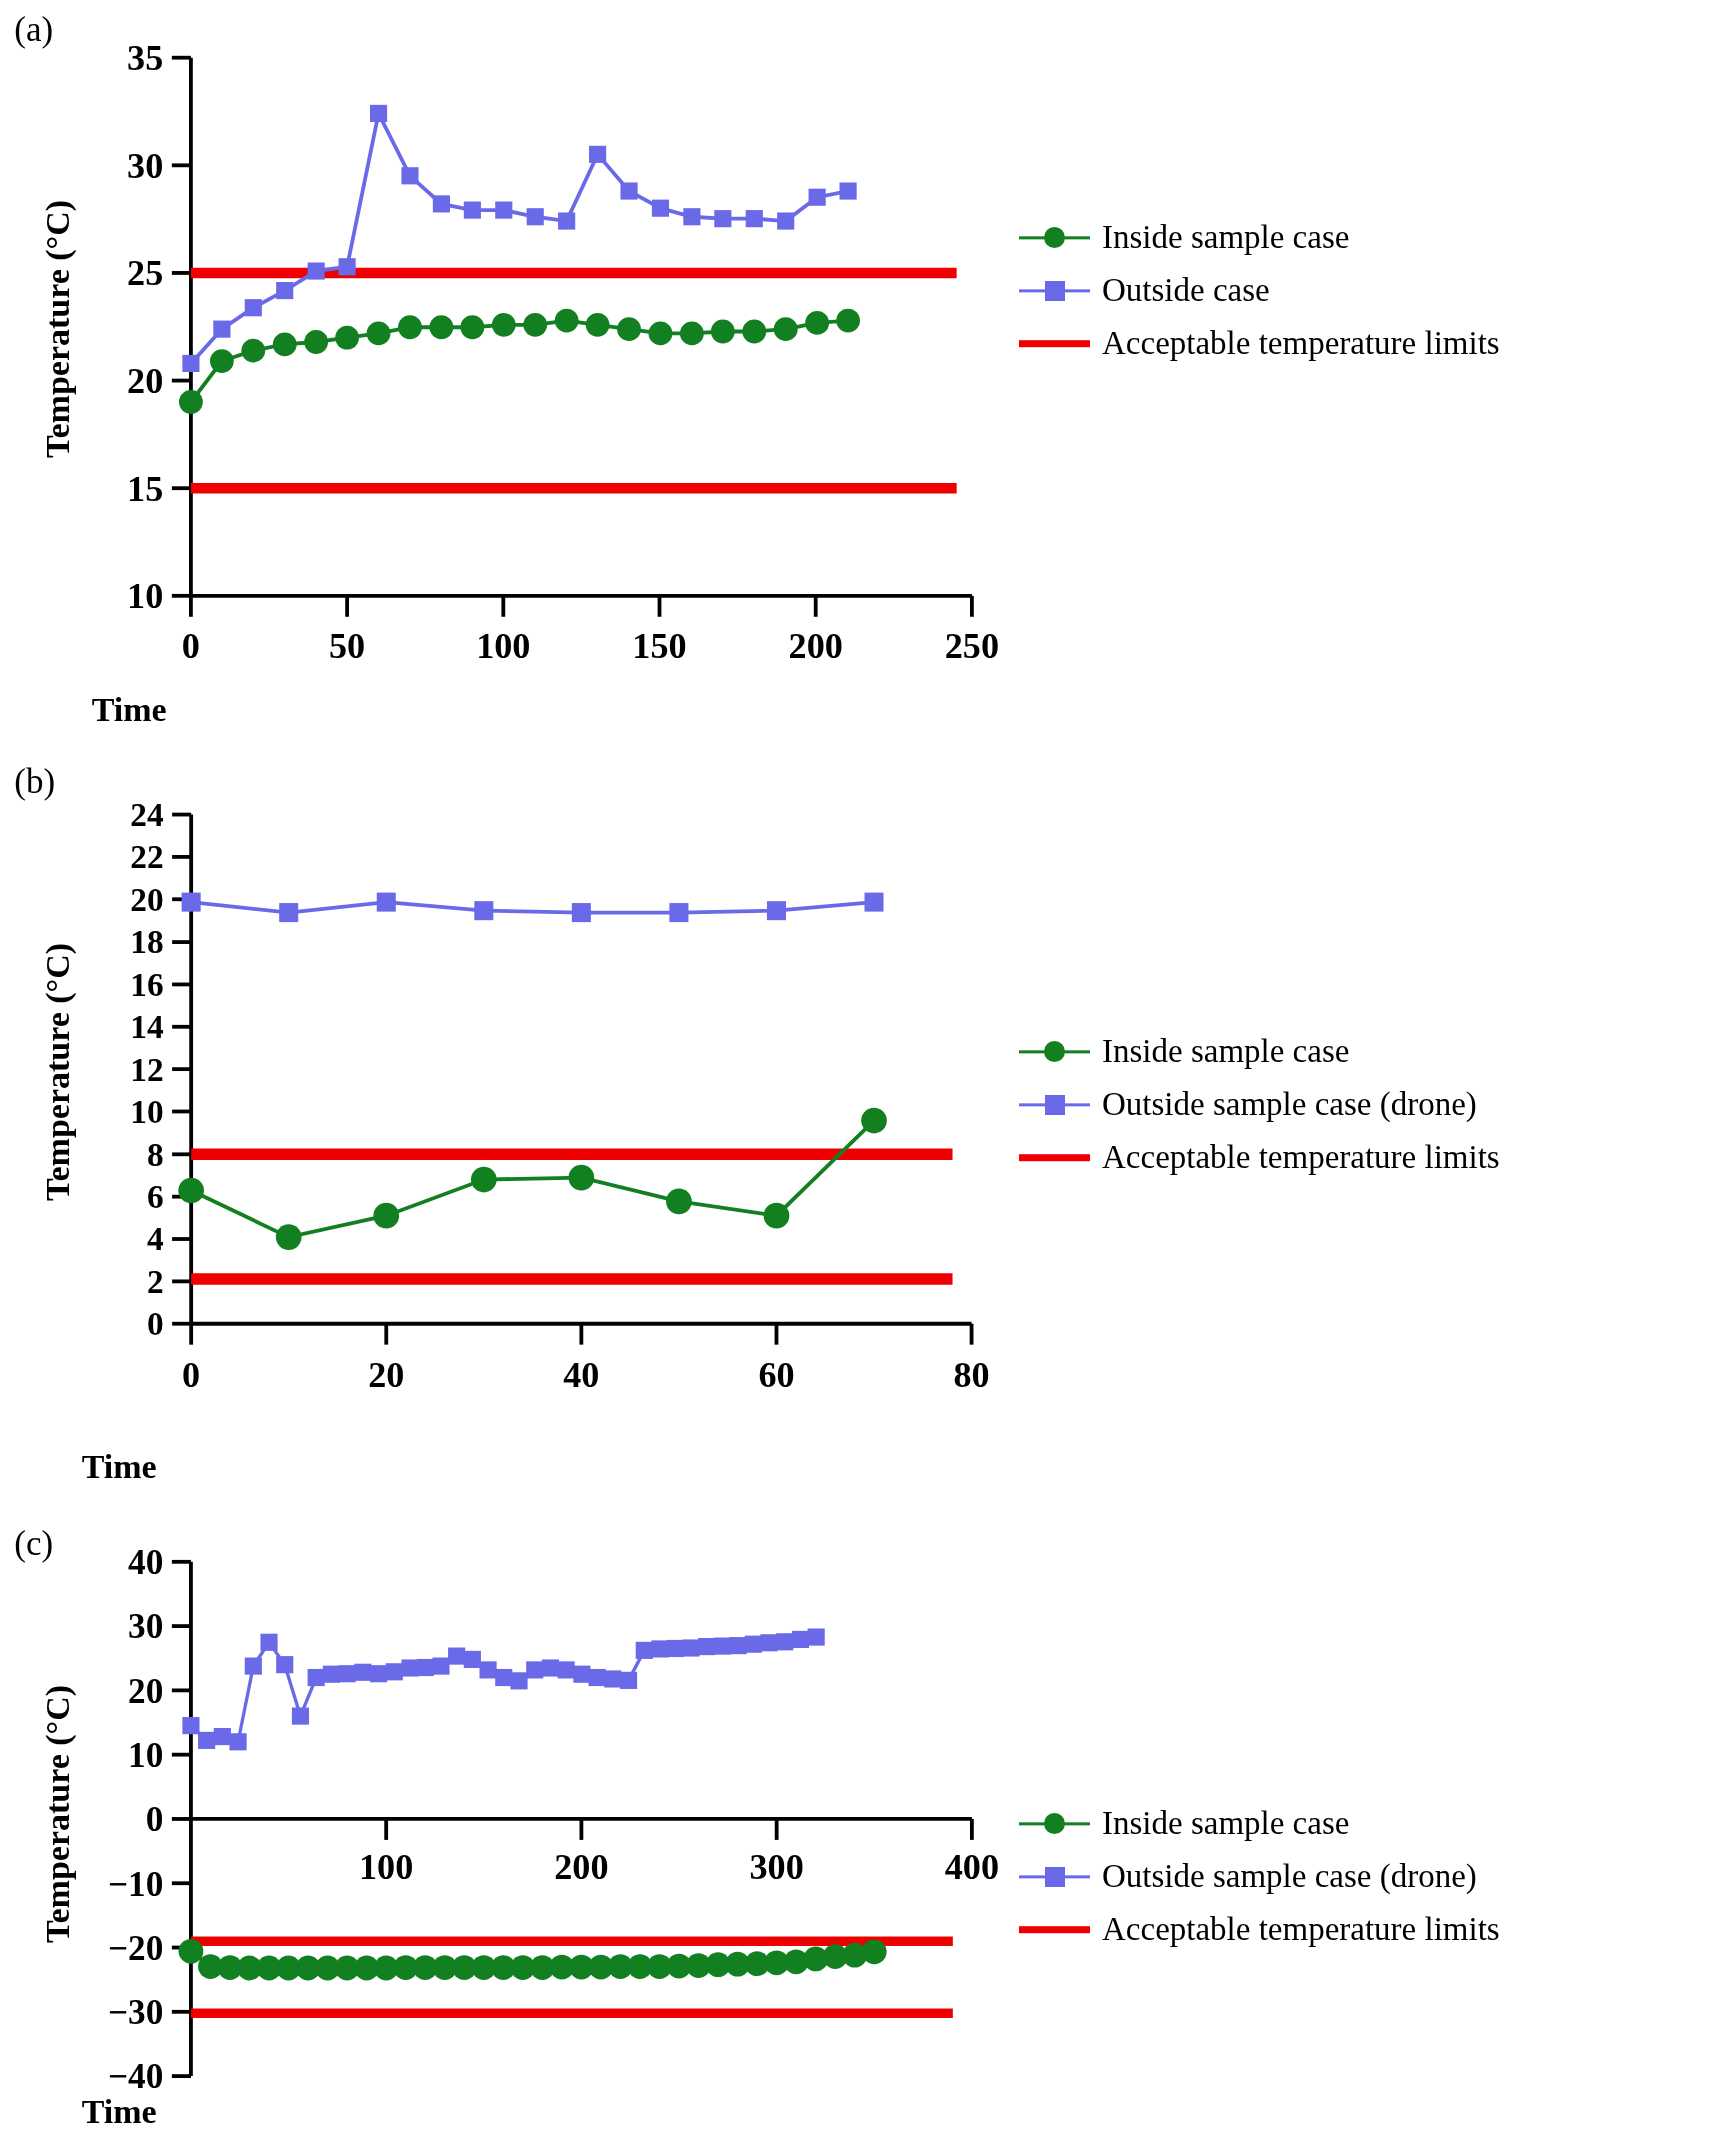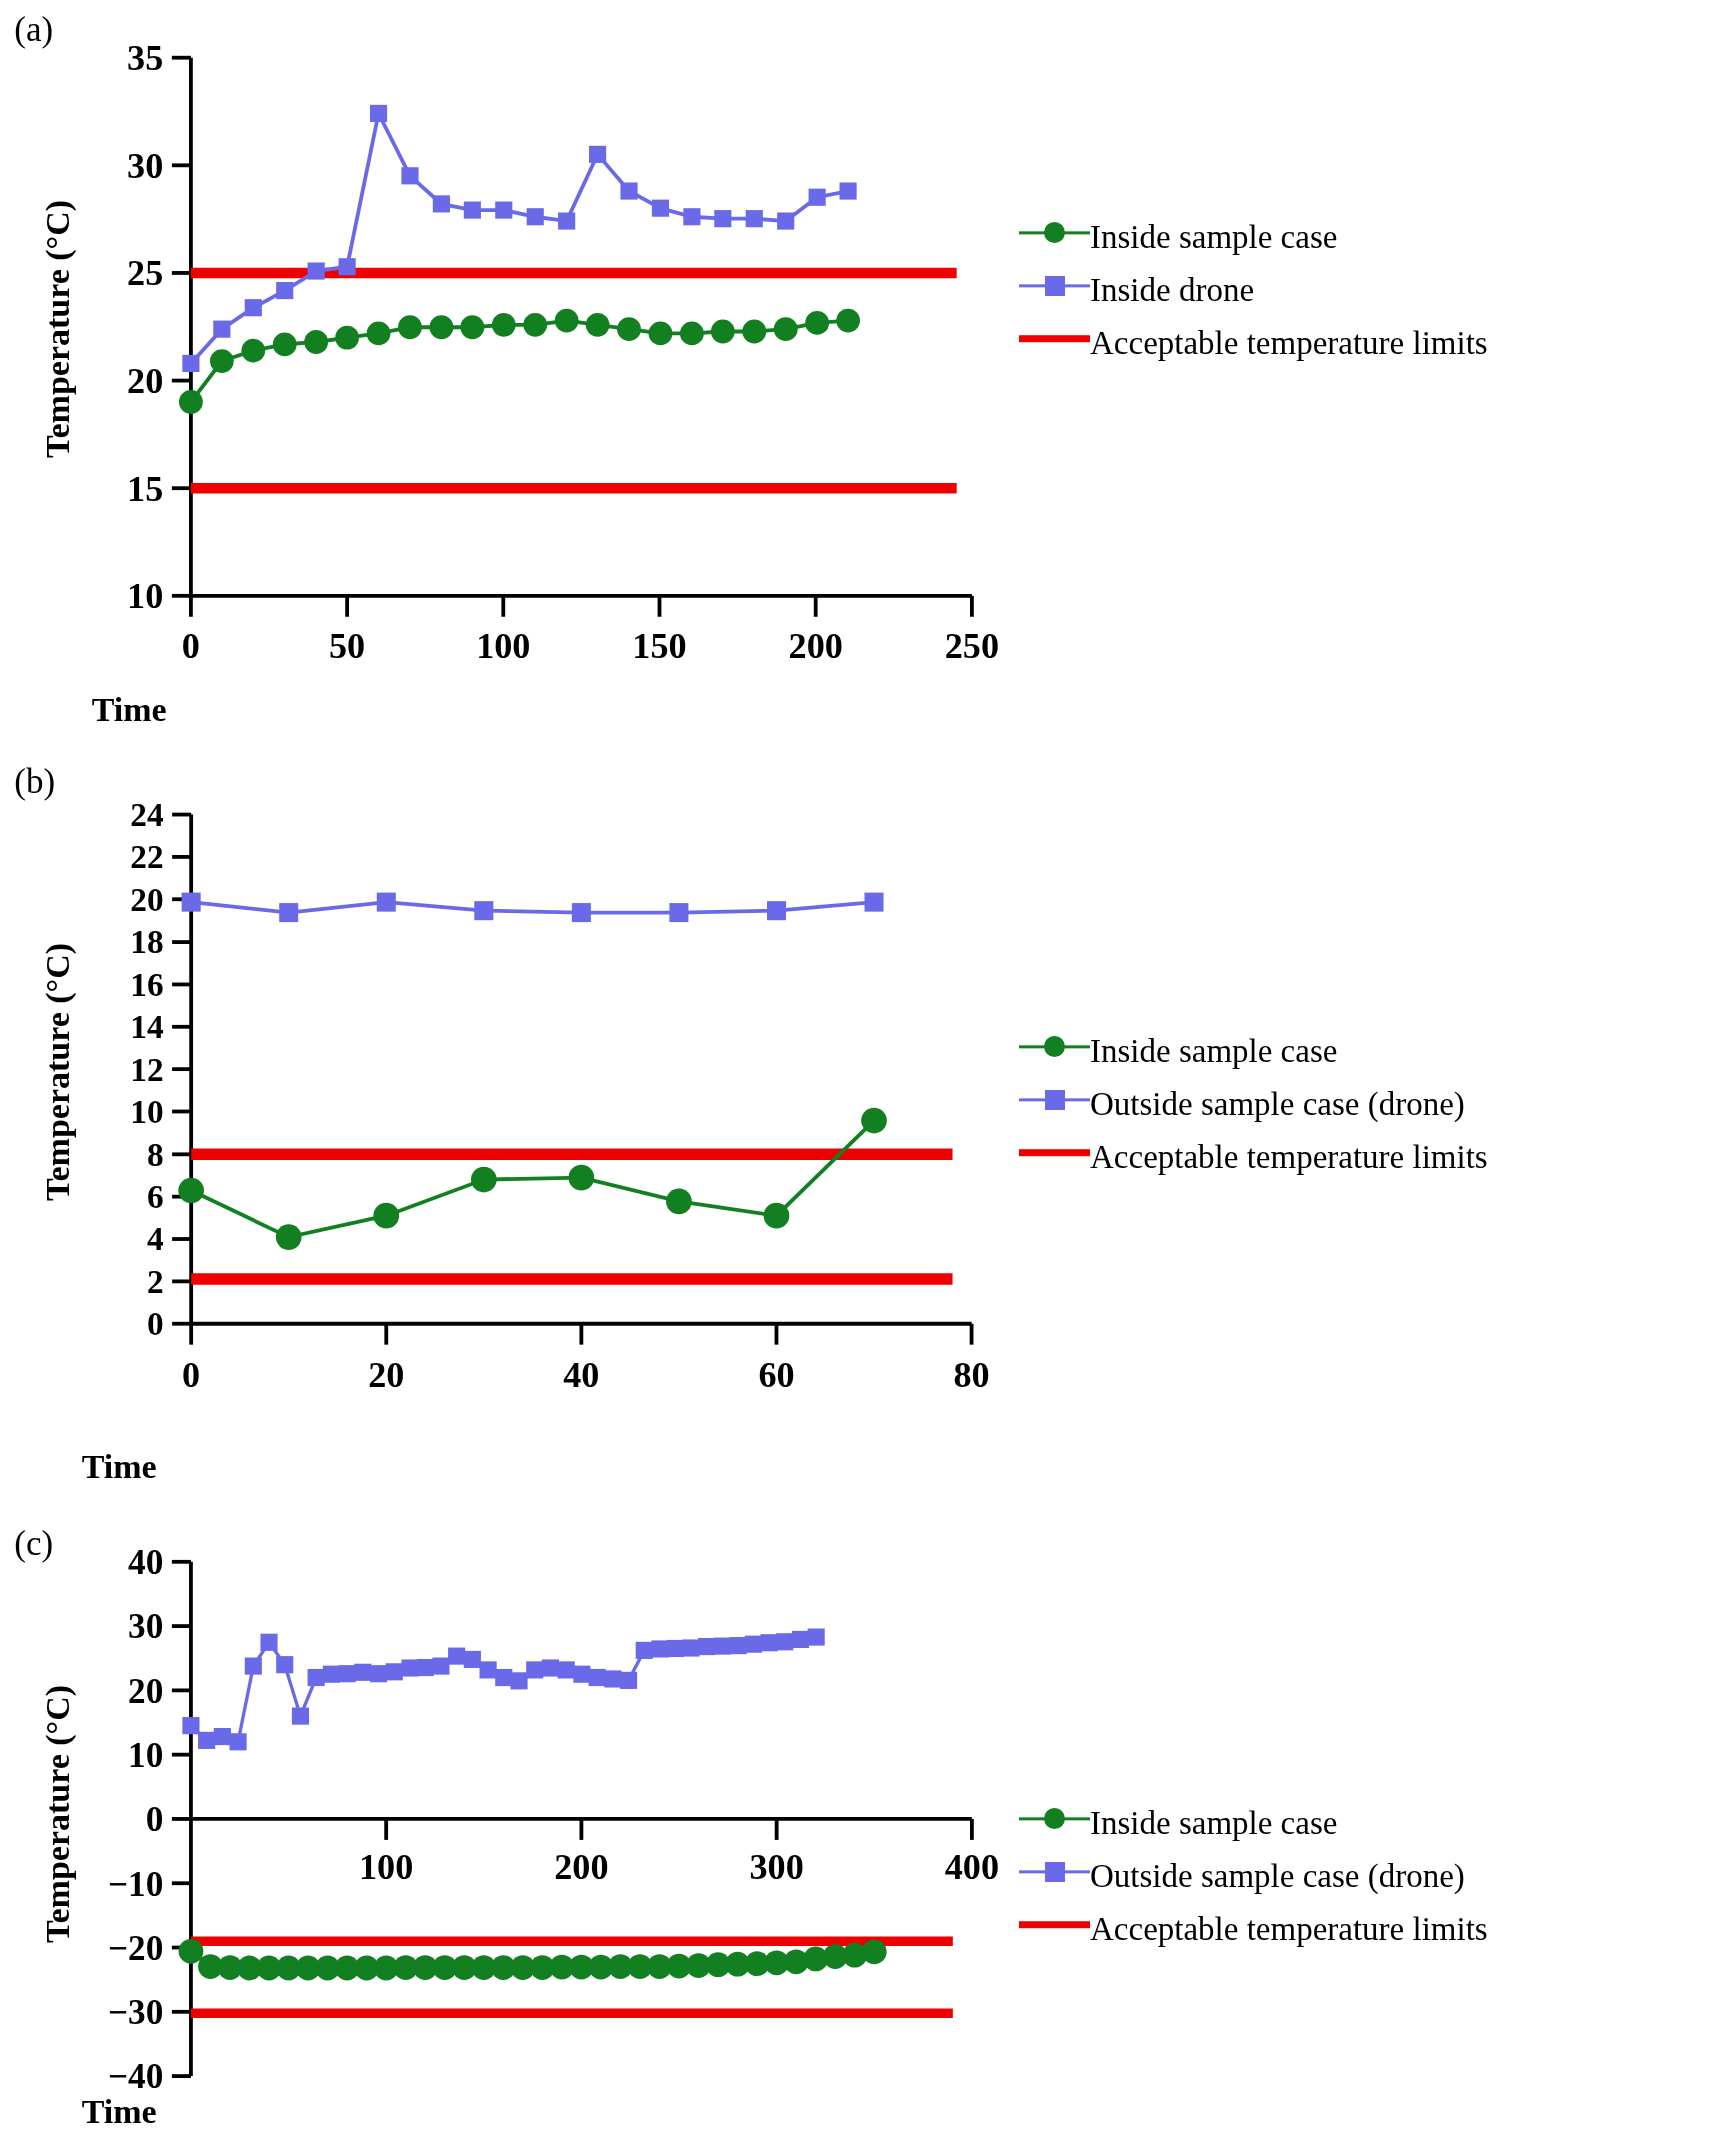--- a/index.html
+++ b/index.html
@@ -28,22 +28,22 @@
     position: absolute;
   }
   .legend {
     position: absolute;
     display: flex;
     flex-direction: column;
     gap: 16px;
   }
   .legend-row {
     display: flex;
-    align-items: flex-start;
-    gap: 0;
+    align-items: center;
+    gap: 12px;
     white-space: nowrap;
   }
   .legend-key {
     width: 71px;
     height: 27px;
     position: relative;
     flex: 0 0 71px;
   }
   .legend-key .lk-line {
     position: absolute;
@@ -216,21 +216,21 @@
         <span class="lk-line" style="background:#128020;"></span>
         <span class="lk-dot"></span>
       </span>
       <span class="legend-label">Inside sample case</span>
     </div>
     <div class="legend-row">
       <span class="legend-key">
         <span class="lk-line" style="background:#6a6ae8;"></span>
         <span class="lk-sq"></span>
       </span>
-      <span class="legend-label">Inside drone</span>
+      <span class="legend-label">Outside case</span>
     </div>
     <div class="legend-row">
       <span class="legend-key">
         <span class="lk-line thick" style="background:#ee0000;"></span>
       </span>
       <span class="legend-label"> Acceptable temperature limits</span>
     </div>
   </div>
 </div>
 

